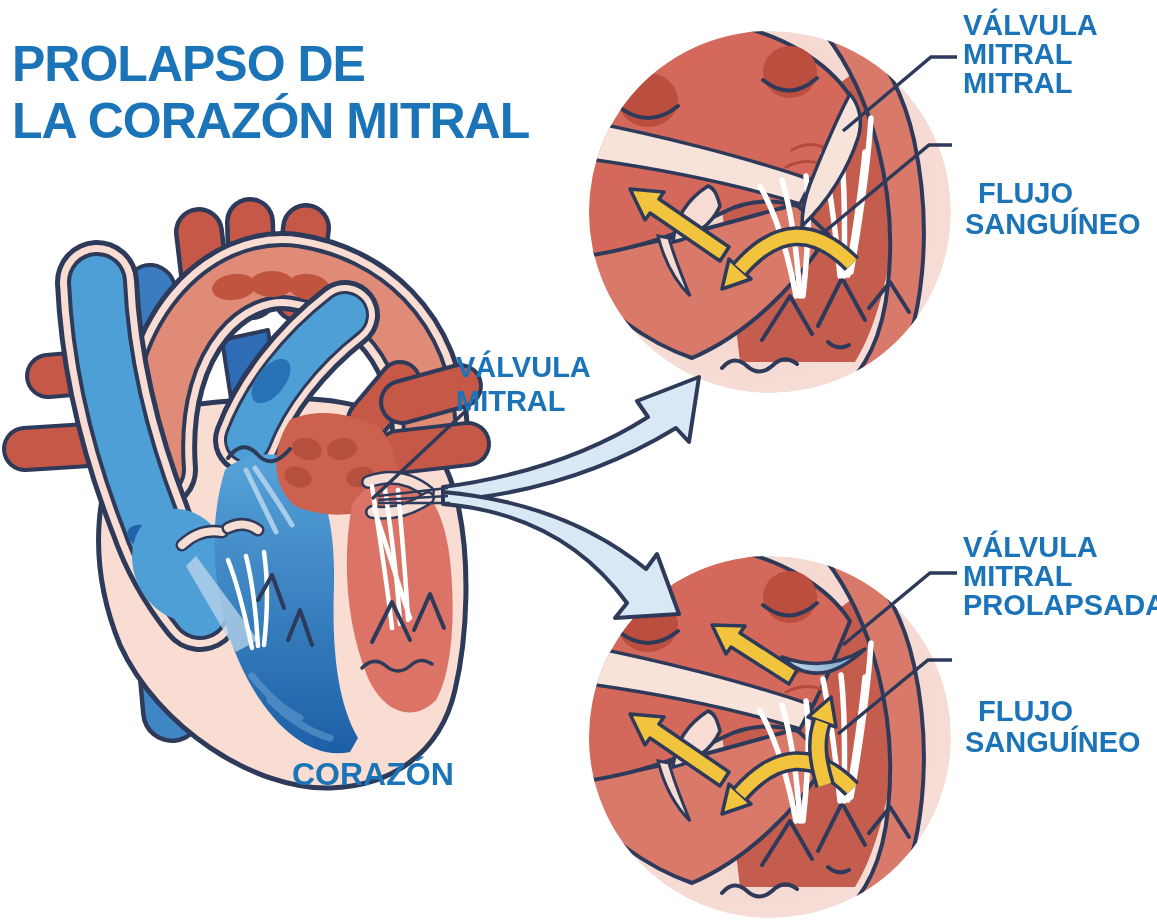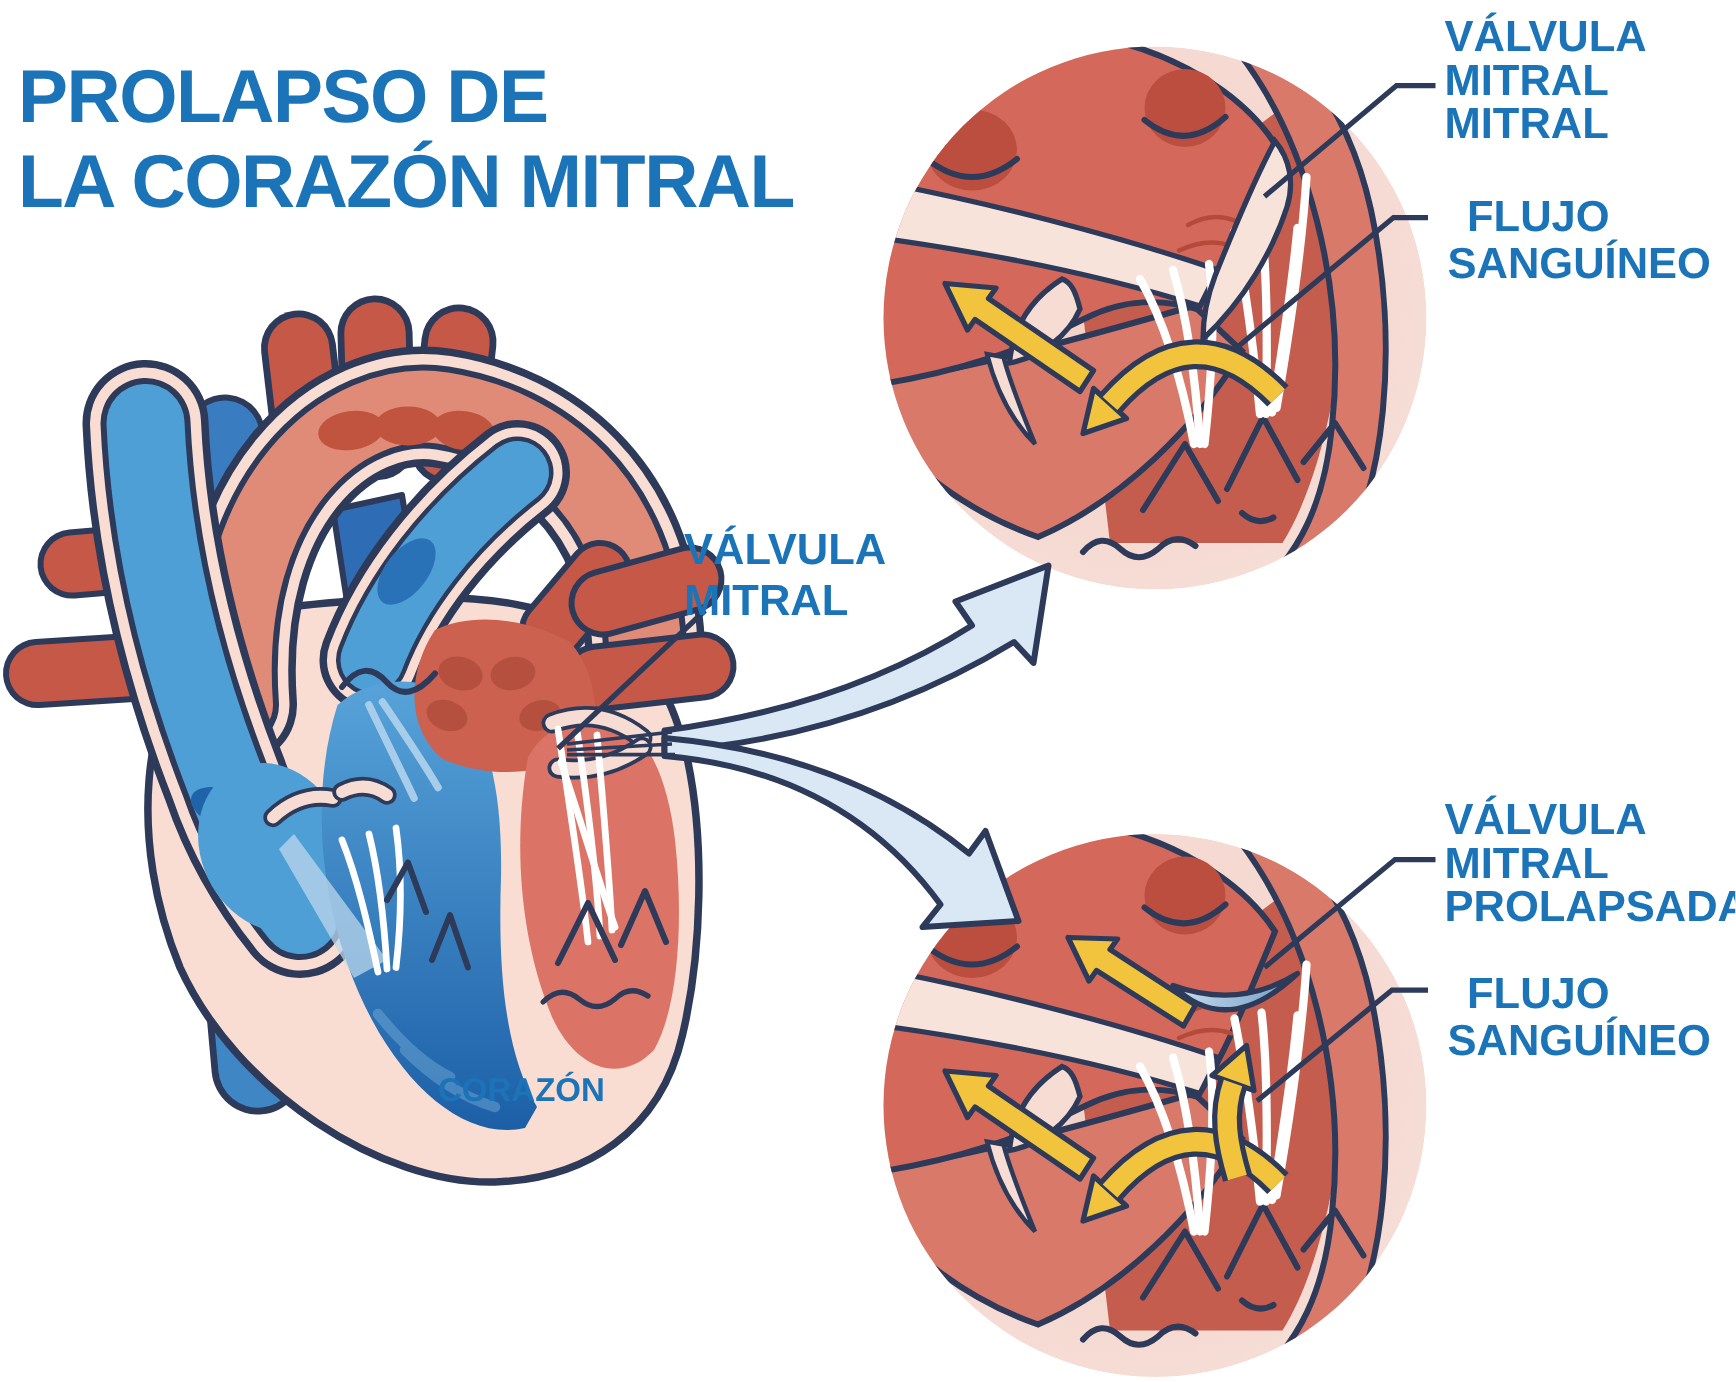--- a/index.html
+++ b/index.html
@@ -3,26 +3,26 @@
 <meta charset="utf-8">
 <style>
   html,body{margin:0;padding:0;background:#ffffff;}
   .canvas{position:relative;width:1157px;height:921px;background:#ffffff;overflow:hidden;
           font-family:"Liberation Sans","DejaVu Sans",sans-serif;}
   .canvas svg{position:absolute;left:0;top:0;}
   .lbl{position:absolute;color:#1b74b8;font-weight:bold;line-height:1.04;white-space:nowrap;}
   .lbl div{line-height:inherit;}
   .title{left:12px;top:36px;font-size:50px;line-height:57px;letter-spacing:-1px;}
   .valve-main{left:456px;top:350px;font-size:29px;line-height:34px;}
-  .corazon{left:292px;top:716px;font-size:22px;}
+  .corazon{left:292px;top:758px;font-size:32px;}
   .vmn{left:963px;top:11px;font-size:29px;line-height:29px;}
   .flujo-top{left:965px;top:130px;font-size:29px;line-height:31px;}
   .vmp{left:963px;top:533px;font-size:29px;line-height:29px;}
   .flujo-bottom{left:965px;top:648px;font-size:29px;line-height:31px;}
-  .indent{padding-left:13px;}
+  .indent{padding-left:13px;margin-top:48px;}
 </style>
 </head>
 <body>
 
 <div class="canvas">
 
 <svg width="1157" height="921" viewBox="0 0 1157 921">
   <defs>
     <linearGradient id="rvGrad" x1="0" y1="0" x2="0" y2="1">
       <stop offset="0" stop-color="#57a3d9"></stop>

